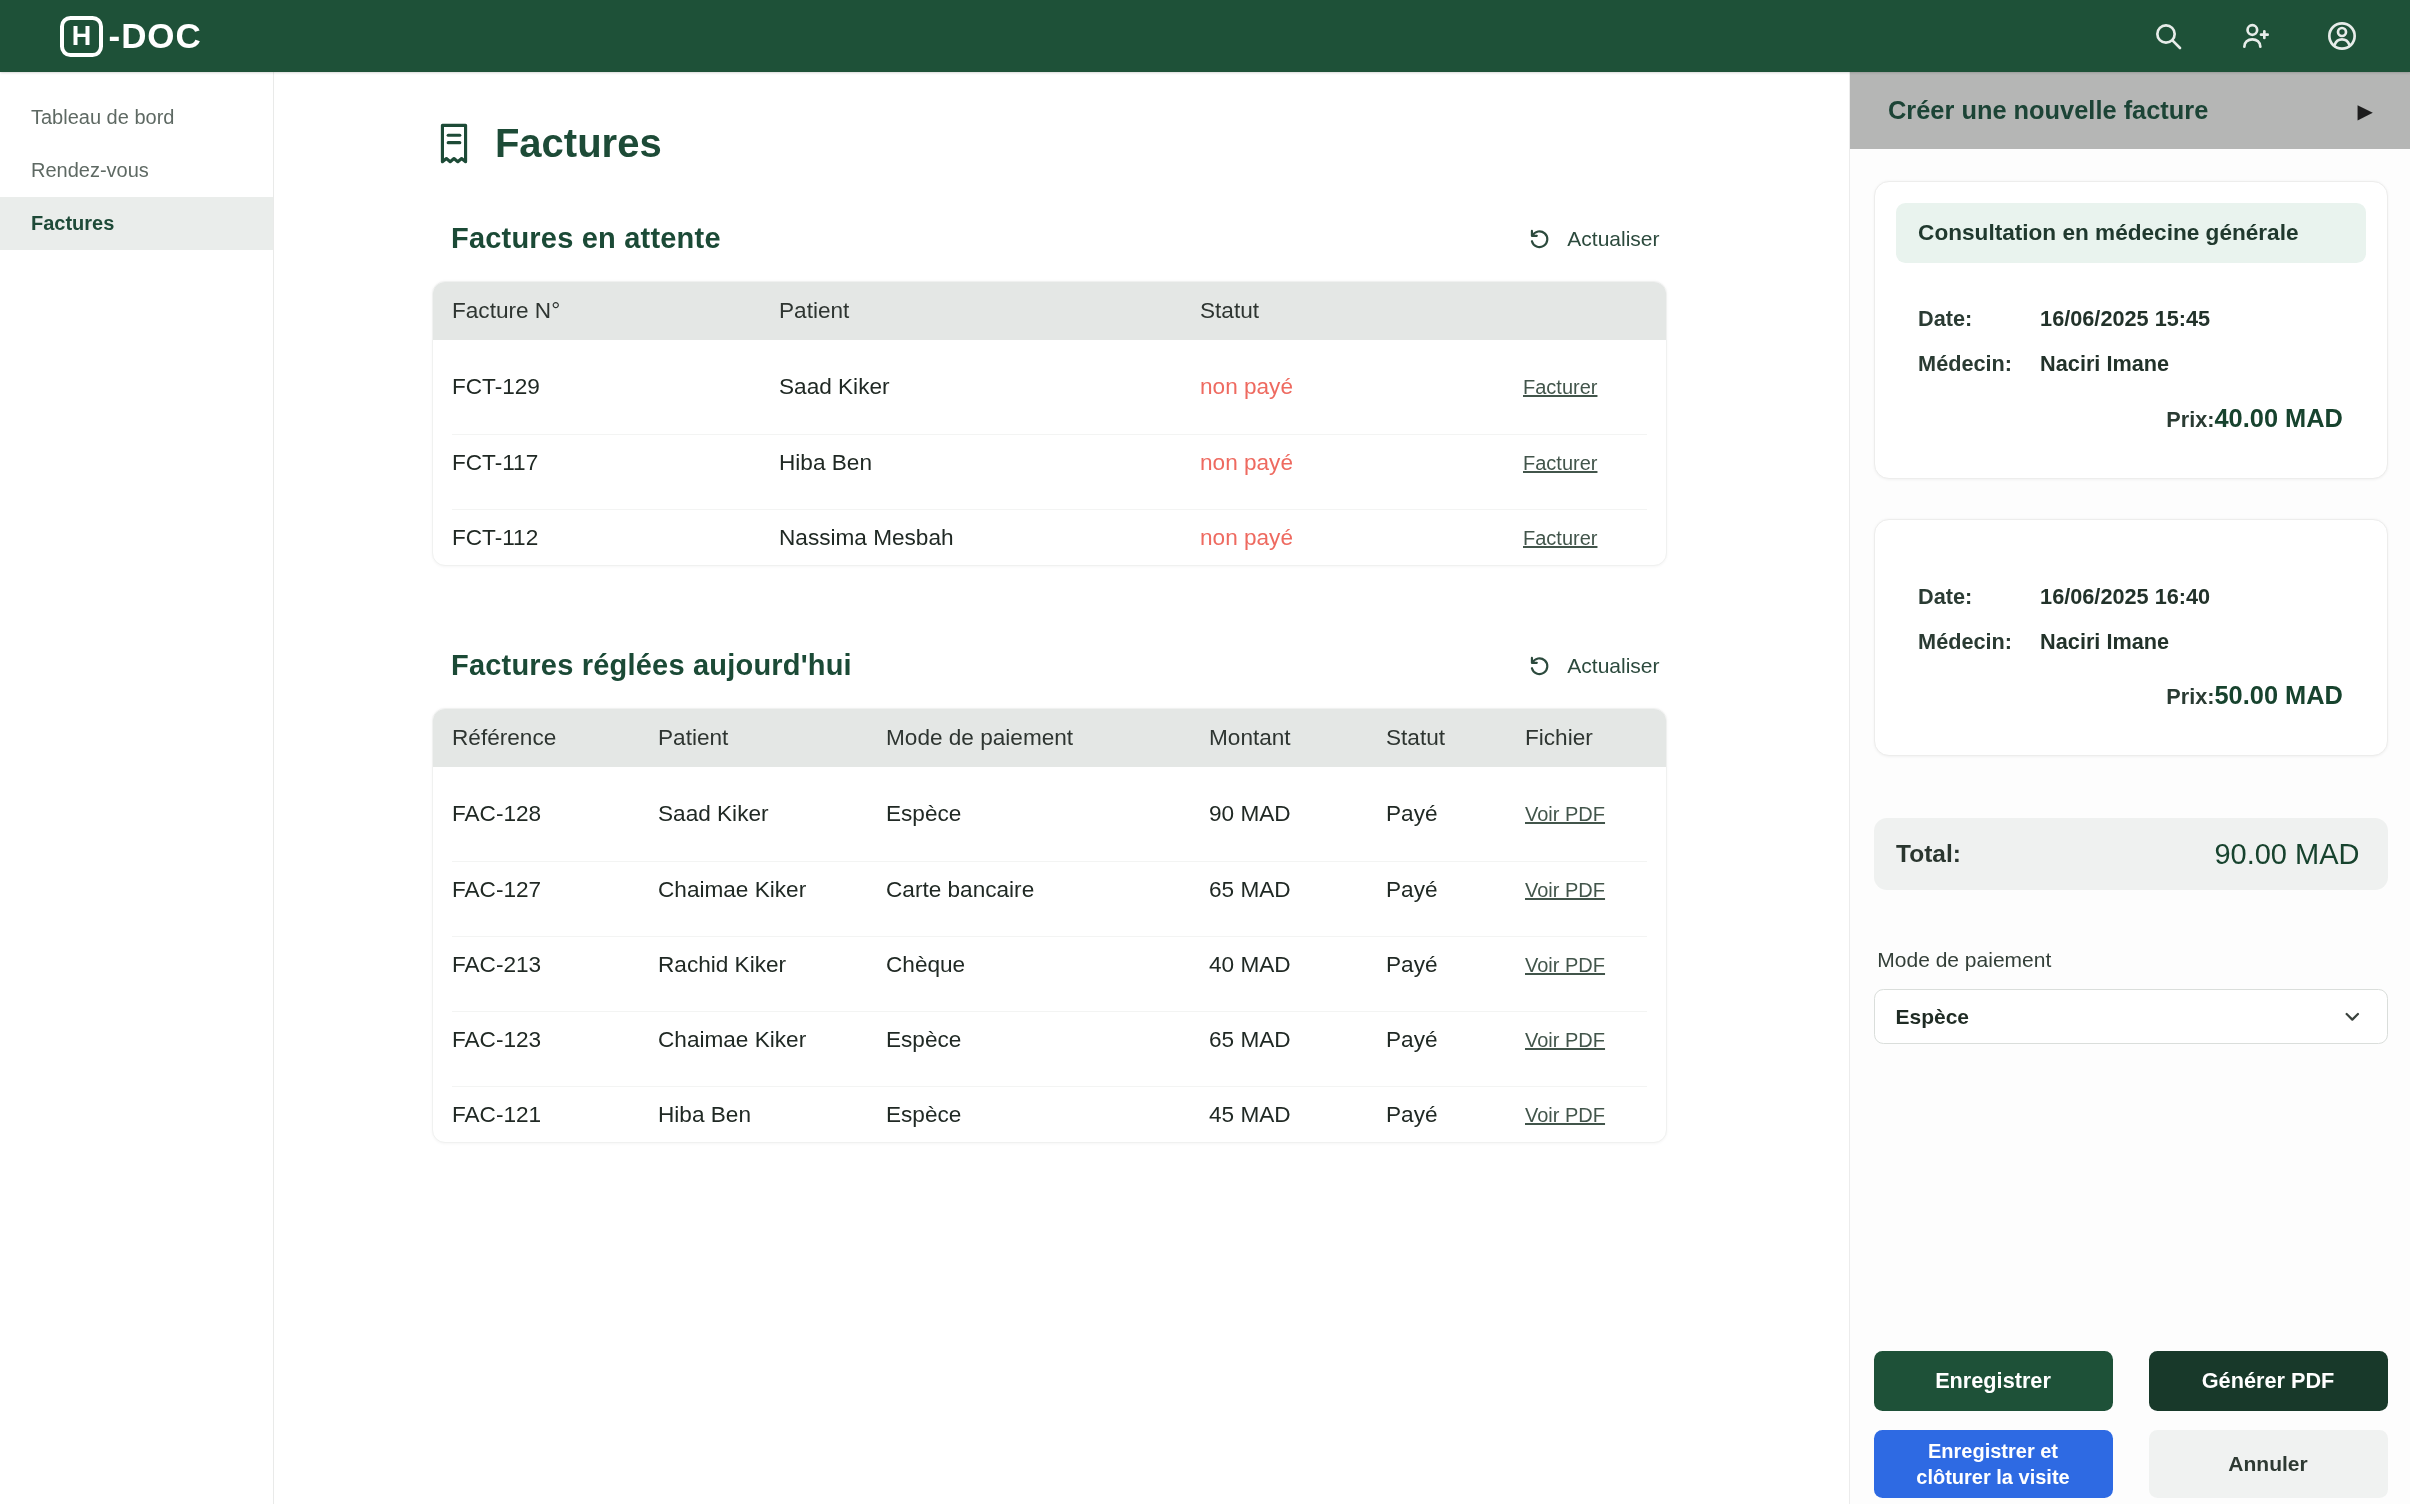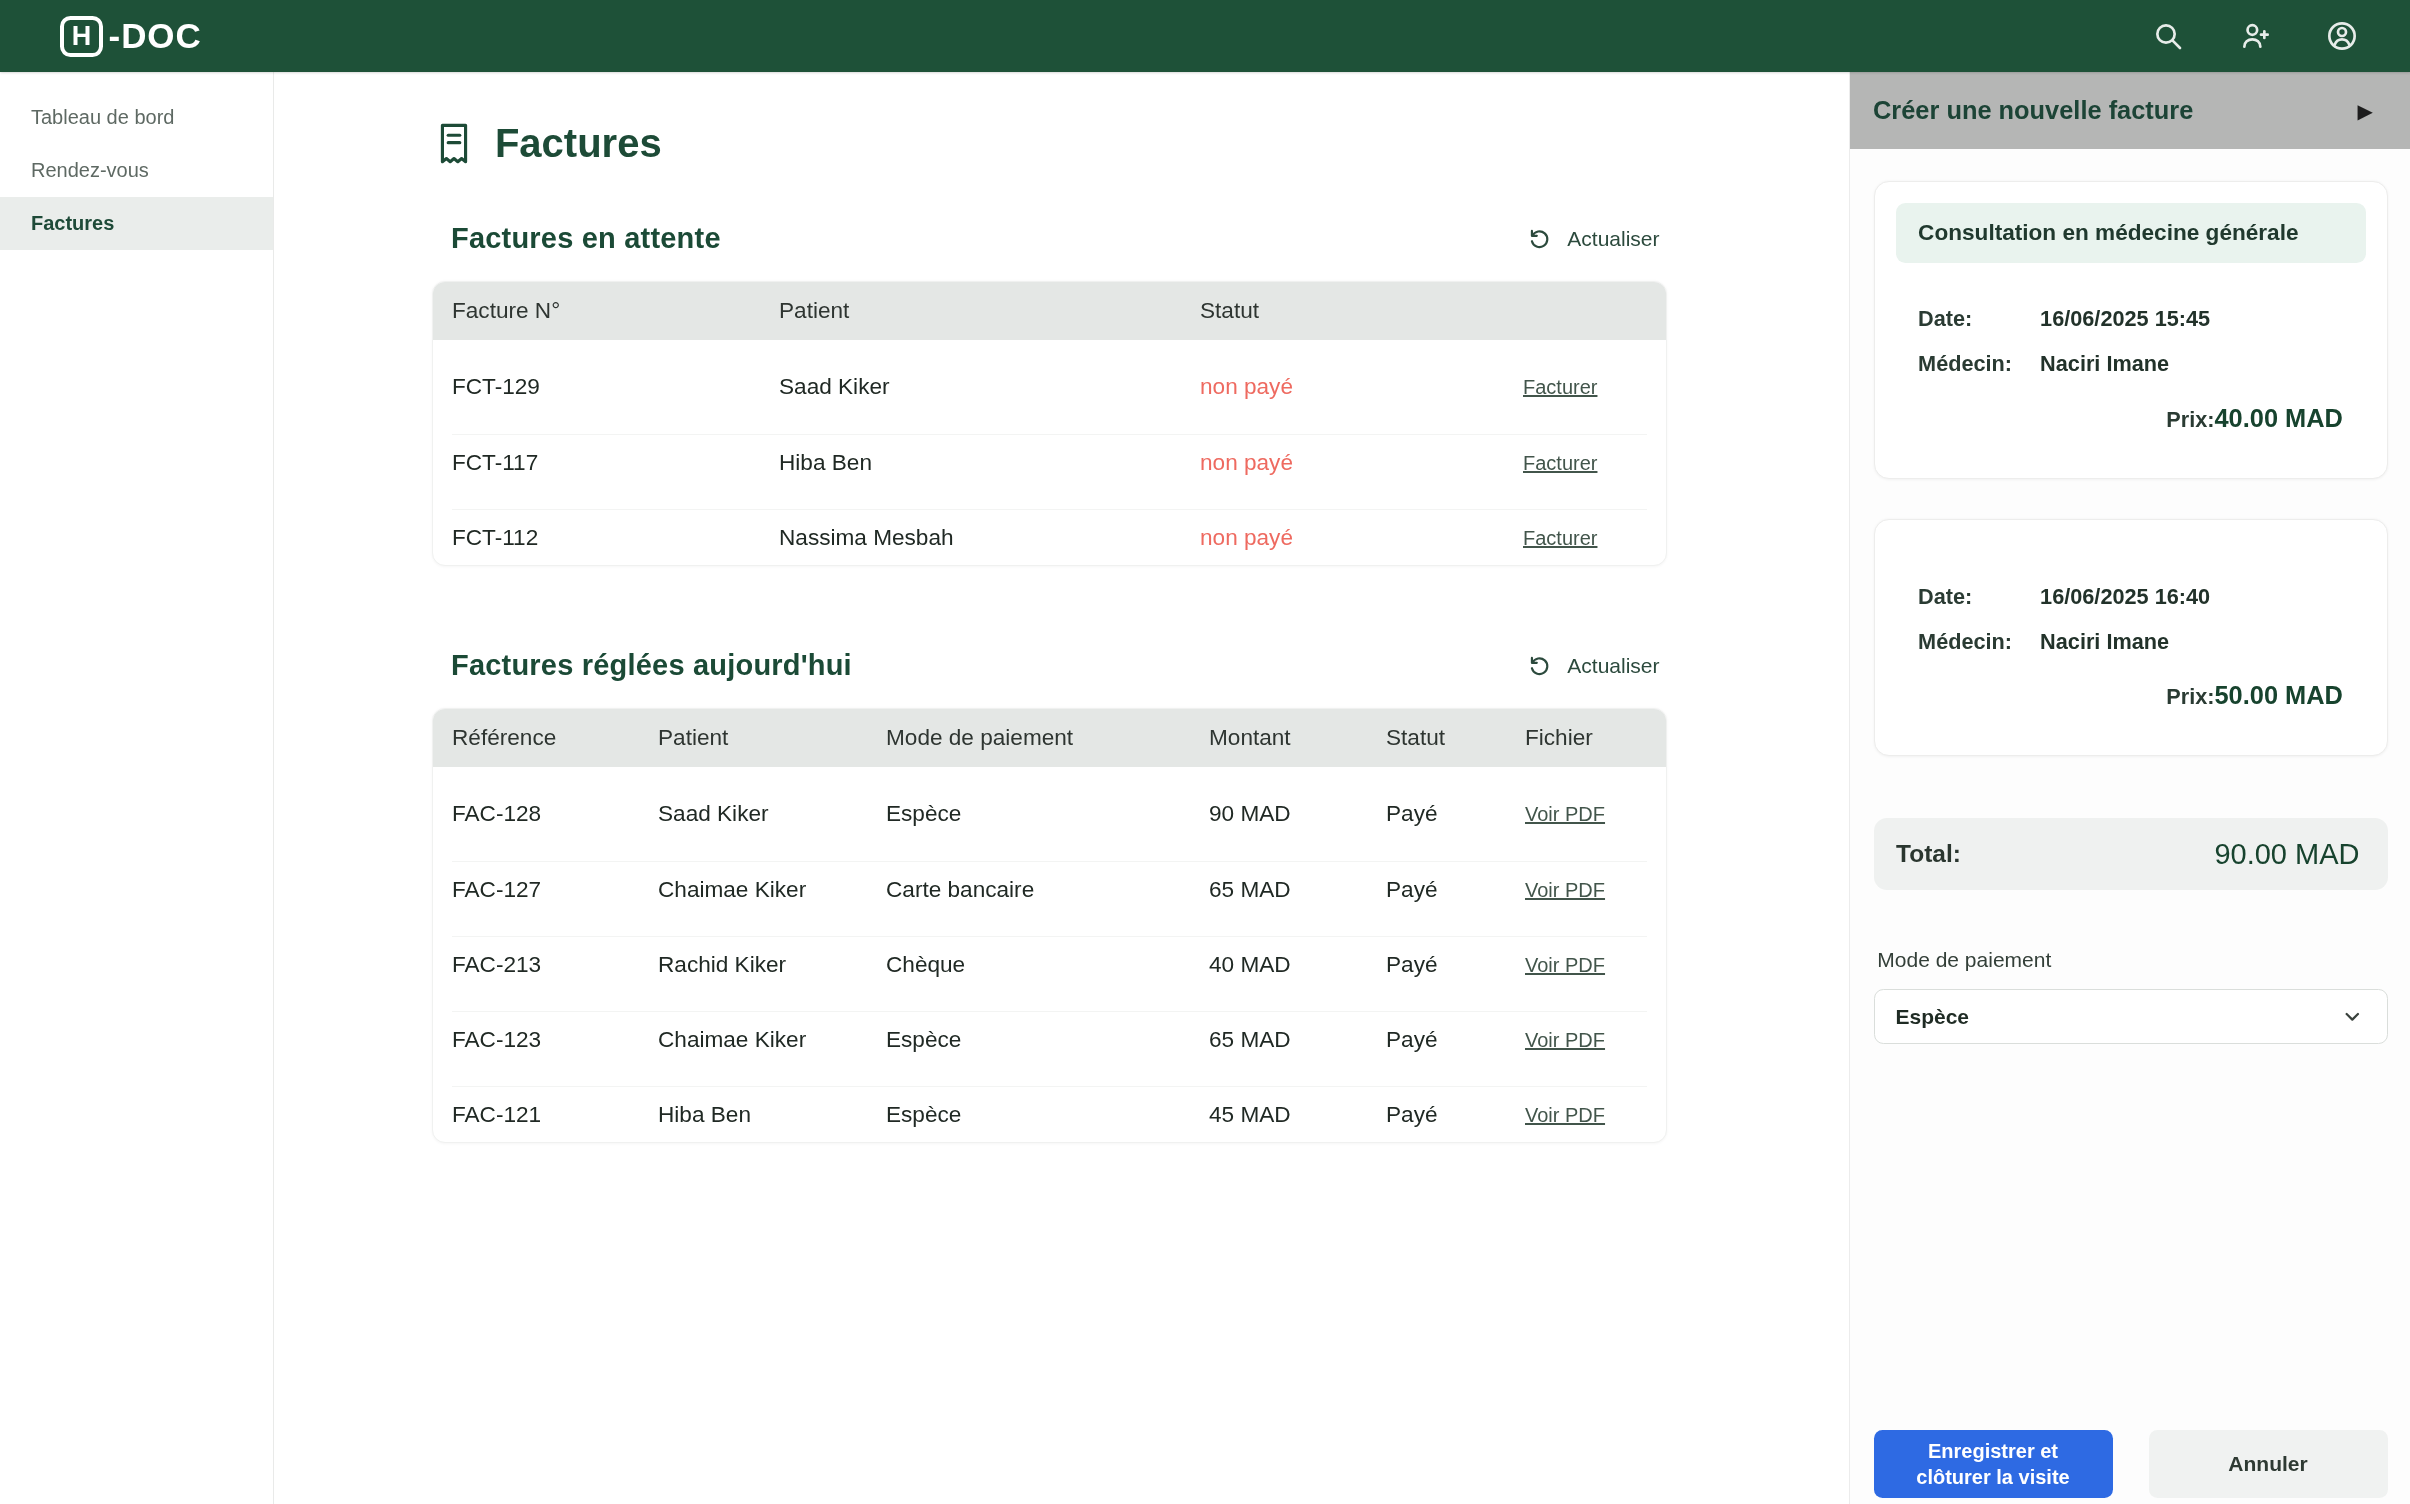--- a/index.html
+++ b/index.html
@@ -48,21 +48,21 @@
   .thead{height:58px;font-size:22.6px;font-weight:500;color:#2e3531;}
   .table .thead{margin:0 -19px;padding:0 19px;background:#e4e7e5;}
   .tbody .t-row{height:56px;font-size:22.6px;font-weight:500;color:#202924;}
   .tbody .t-row + .t-row{border-top:1.9px solid #f3f4f3;}
   .cell-red{color:var(--status-red,#ee6a60);}
   .cell-action{text-align:right;padding-right:56px;}
   a.tlink{color:#42554b;font-size:20px;font-weight:500;text-decoration:underline;cursor:pointer;}
 
   
   .panel{width:562px;flex:0 0 562px;background:#fdfdfd;border-left:1.9px solid #ececec;display:flex;flex-direction:column;min-height:0;}
-  .panel-bar{height:77px;flex:0 0 77px;background:var(--panel-bar-gray,#b5b6b5);display:flex;align-items:center;justify-content:space-between;padding:0 38px 0 23px;cursor:pointer;border:none;font-family:inherit;}
+  .panel-bar{height:77px;flex:0 0 77px;background:var(--panel-bar-gray,#b5b6b5);display:flex;align-items:center;justify-content:space-between;padding:0 38px 0 38px;cursor:pointer;border:none;font-family:inherit;}
   .panel-bar .ptitle{color:#1c4436;font-weight:bold;font-size:25.4px;}
   .panel-bar .arrow{color:#1d1d1d;font-size:20px;line-height:1;}
   .panel-body{padding:32px 23.5px 0 23.5px;flex:1;min-height:0;}
   .visit-card{background:#fff;border:1.9px solid #ededec;border-radius:15px;padding:21px 21px 40px;box-shadow:0 0.9px 2.8px rgba(0,0,0,.05);}
   .visit-card + .visit-card{margin-top:40px;}
   .visit-title{background:var(--mint,#e9f3ee);border-radius:9.4px;padding:17px 22.6px;font-weight:bold;font-size:22.6px;color:#20392e;}
   .vfields{margin-top:43px;display:flex;flex-direction:column;gap:15px;padding-left:22.6px;}
   .field{display:flex;align-items:baseline;height:30px;}
   .field-label{width:122px;font-weight:bold;font-size:21.7px;color:#2a3b33;}
   .field-value{font-weight:600;font-size:21.7px;color:#22322a;}
@@ -308,20 +308,24 @@
         <div class="select-box">
           <span class="sel-text">Espèce</span>
           <svg viewBox="0 0 24 24">
               <path d="M6 9.5l6 6 6-6"></path>
             </svg>
         </div>
       </div>
 
       <div class="panel-footer">
         <div class="btn-row">
+          <button class="btn btn-save">Enregistrer</button>
+          <button class="btn btn-pdf">Générer PDF</button>
+        </div>
+        <div class="btn-row">
           <button class="btn btn-blue">Enregistrer et clôturer la visite</button>
           <button class="btn btn-cancel">Annuler</button>
         </div>
       </div>
     </aside>
 
   </div>
 </div>
 
 

